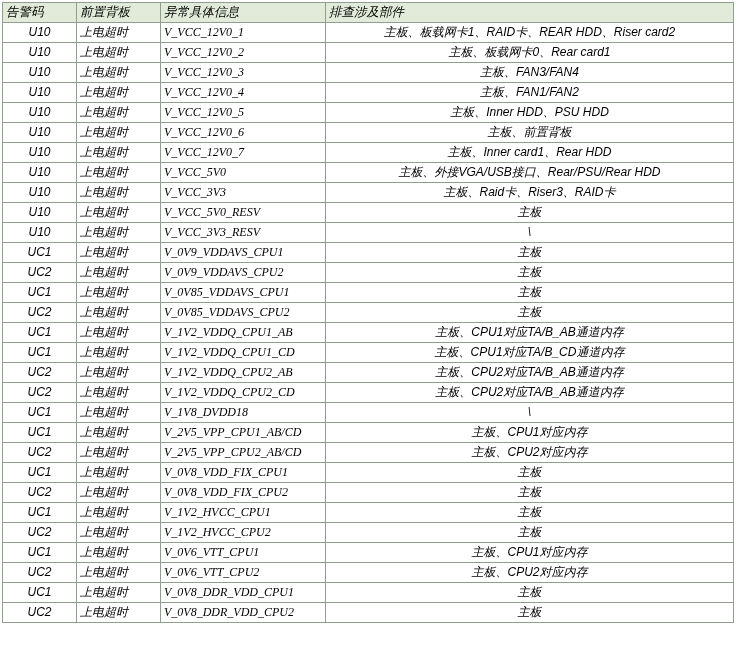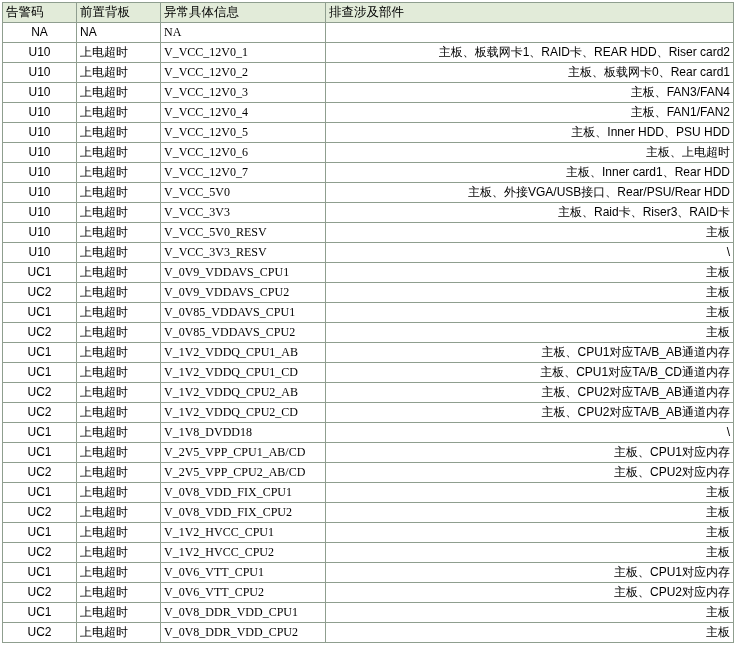--- a/index.html
+++ b/index.html
@@ -9,20 +9,21 @@
   }
   body {
     width: 737px;
     height: 653px;
     font-family: "Liberation Sans", sans-serif;
     font-size: 12px;
     color: #000000;
   }
   .table-wrap {
     padding: 2px 14px 0 2px;
+    font-style: italic;
   }
   table.alarm-table {
     border-collapse: collapse;
     table-layout: fixed;
     width: 731px;
   }
   table.alarm-table th,
   table.alarm-table td {
     border: 1px solid #8f9e8f;
     padding: 1px 3px;
@@ -48,21 +49,21 @@
   }
   td.col-type {
     text-align: left;
   }
   td.col-info {
     text-align: left;
     font-family: "Liberation Serif", serif;
     font-size: 12.5px;
   }
   td.col-parts {
-    text-align: right;
+    text-align: center;
   }
   th.col-code-h { text-align: center; }
 </style>
 </head>
 <body>
 
 <div class="table-wrap">
   <table class="alarm-table">
     <colgroup>
       <col class="c0">
@@ -73,26 +74,20 @@
     <thead>
       <tr>
         <th class="col-code-h">告警码</th>
         <th>前置背板</th>
         <th>异常具体信息</th>
         <th>排查涉及部件</th>
       </tr>
     </thead>
     <tbody id="table-body">
         <tr>
-          <td class="col-code">NA</td>
-          <td class="col-type">NA</td>
-          <td class="col-info">NA</td>
-          <td class="col-parts"></td>
-        </tr>
-        <tr>
           <td class="col-code">U10</td>
           <td class="col-type">上电超时</td>
           <td class="col-info">V_VCC_12V0_1</td>
           <td class="col-parts">主板、板载网卡1、RAID卡、REAR HDD、Riser card2</td>
         </tr>
         <tr>
           <td class="col-code">U10</td>
           <td class="col-type">上电超时</td>
           <td class="col-info">V_VCC_12V0_2</td>
           <td class="col-parts">主板、板载网卡0、Rear card1</td>
@@ -112,21 +107,21 @@
         <tr>
           <td class="col-code">U10</td>
           <td class="col-type">上电超时</td>
           <td class="col-info">V_VCC_12V0_5</td>
           <td class="col-parts">主板、Inner HDD、PSU HDD</td>
         </tr>
         <tr>
           <td class="col-code">U10</td>
           <td class="col-type">上电超时</td>
           <td class="col-info">V_VCC_12V0_6</td>
-          <td class="col-parts">主板、上电超时</td>
+          <td class="col-parts">主板、前置背板</td>
         </tr>
         <tr>
           <td class="col-code">U10</td>
           <td class="col-type">上电超时</td>
           <td class="col-info">V_VCC_12V0_7</td>
           <td class="col-parts">主板、Inner card1、Rear HDD</td>
         </tr>
         <tr>
           <td class="col-code">U10</td>
           <td class="col-type">上电超时</td>

